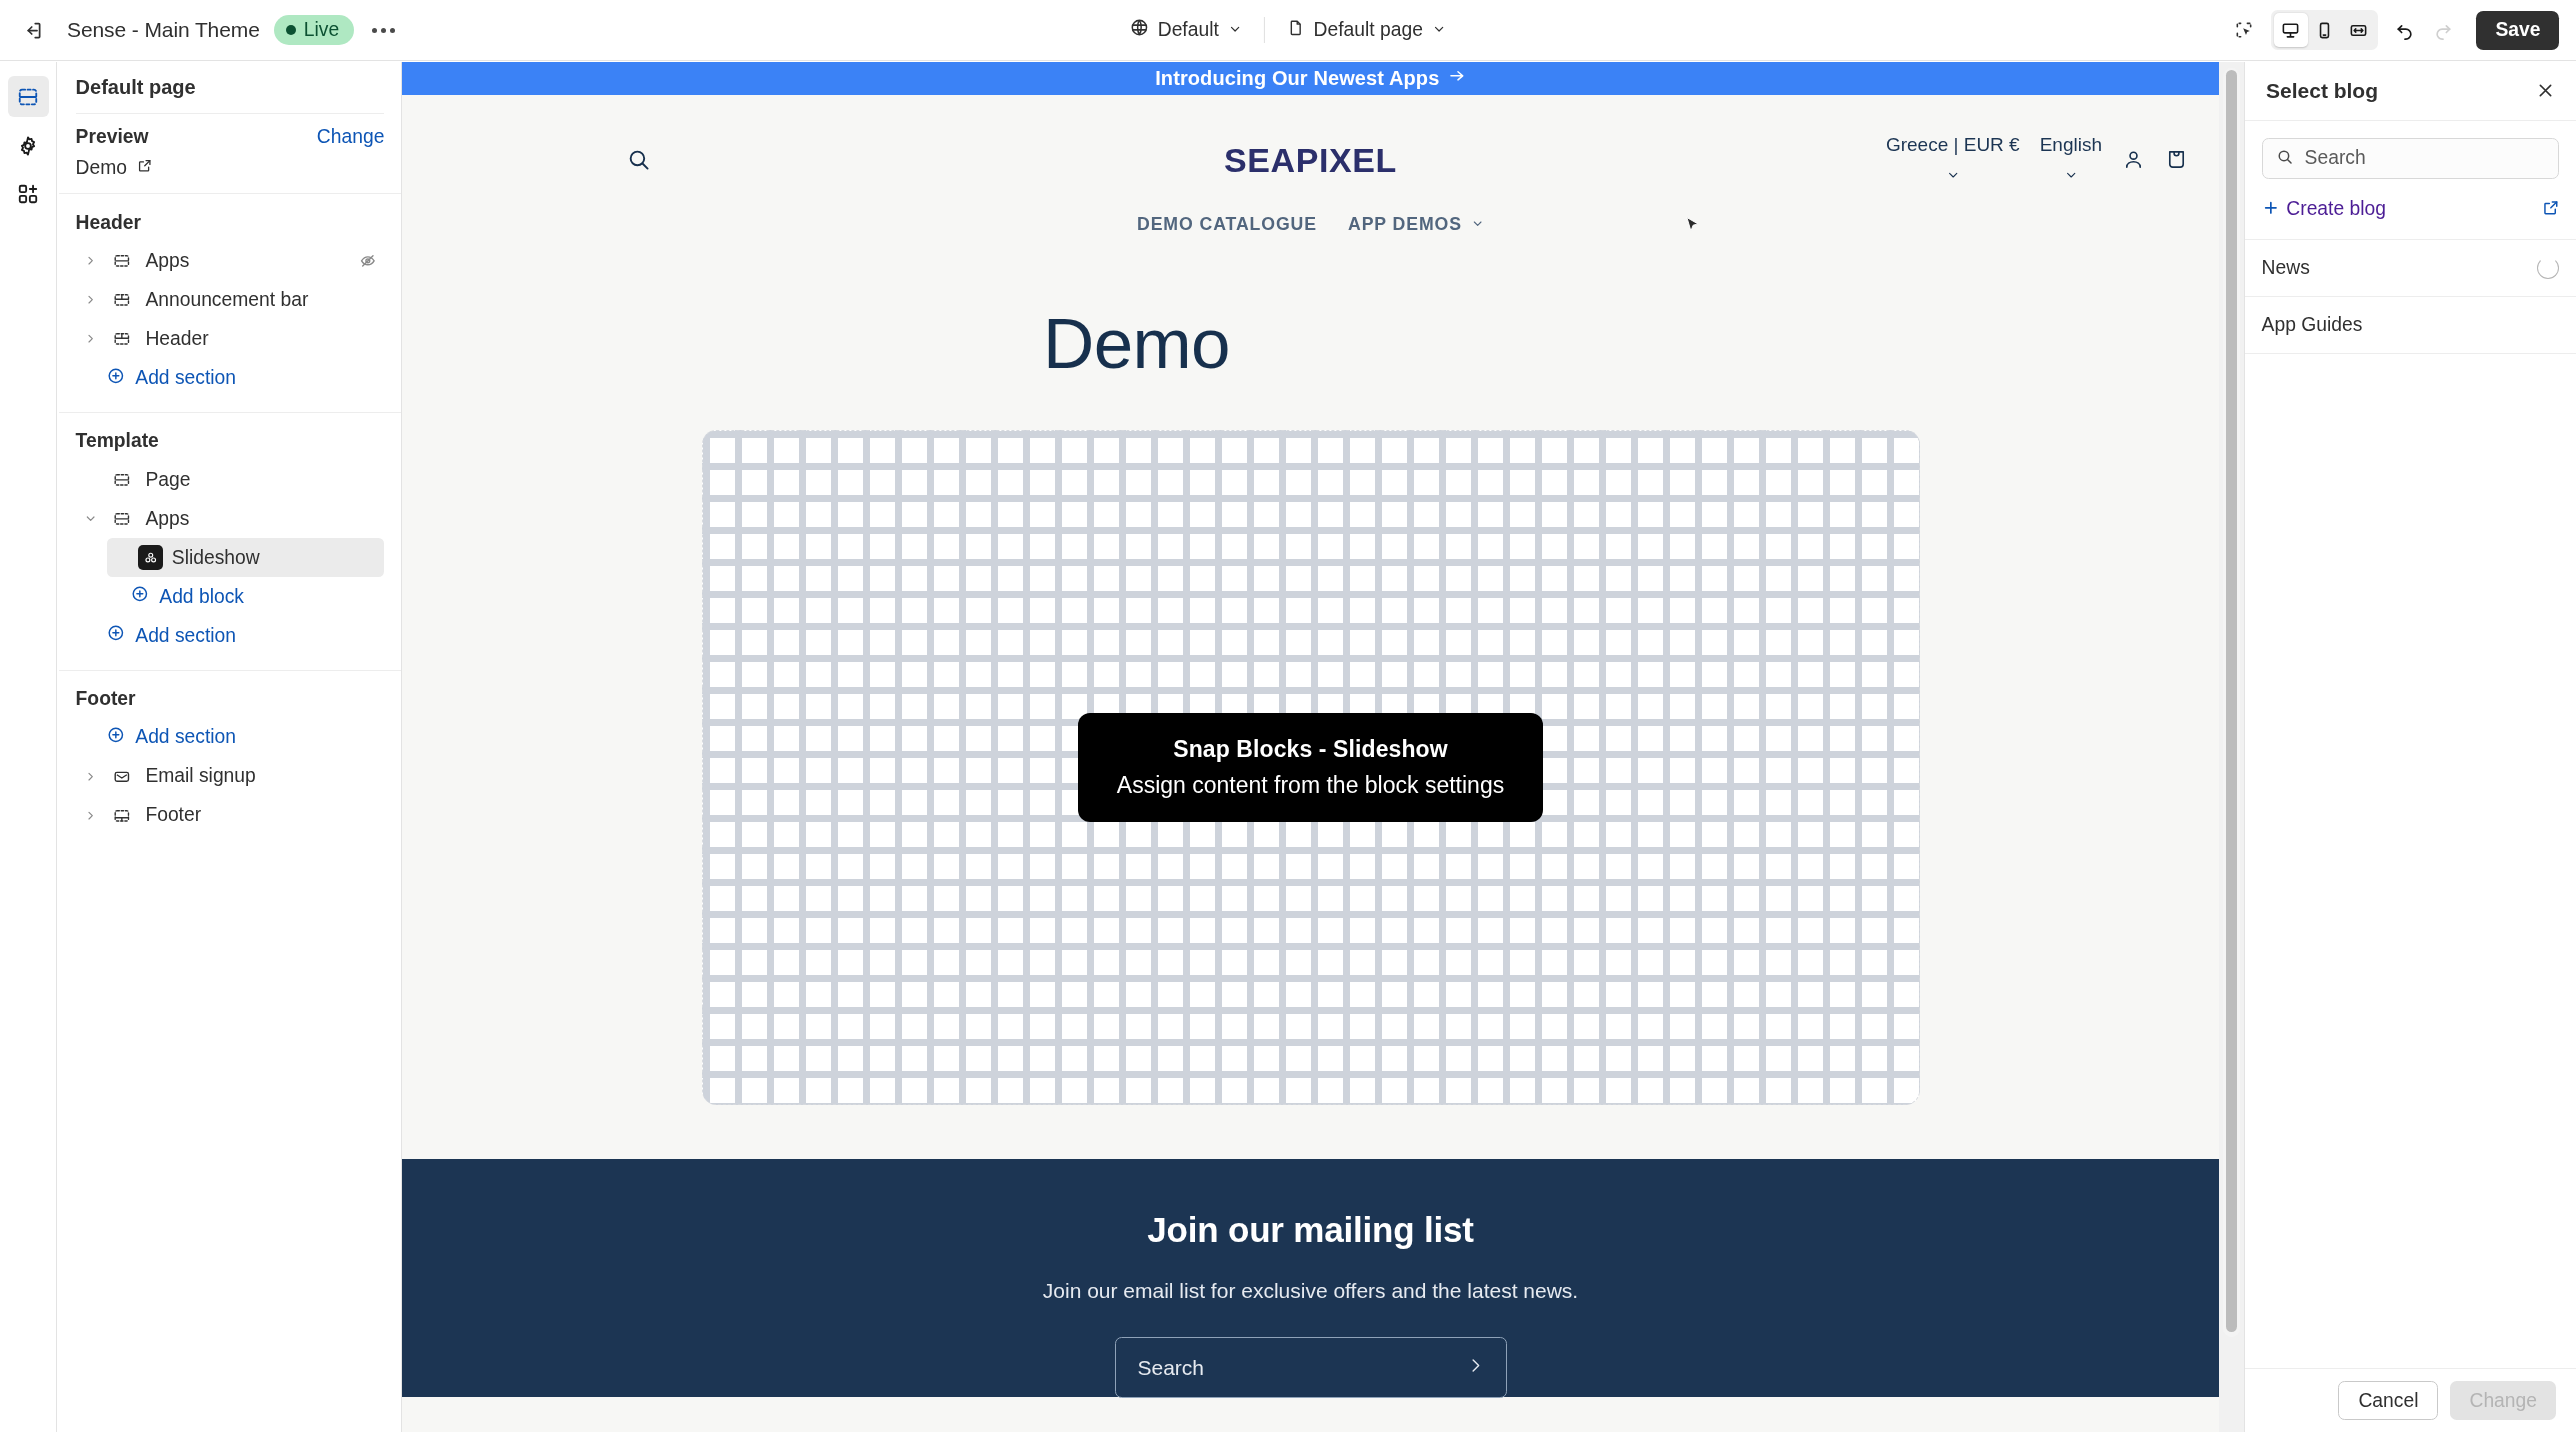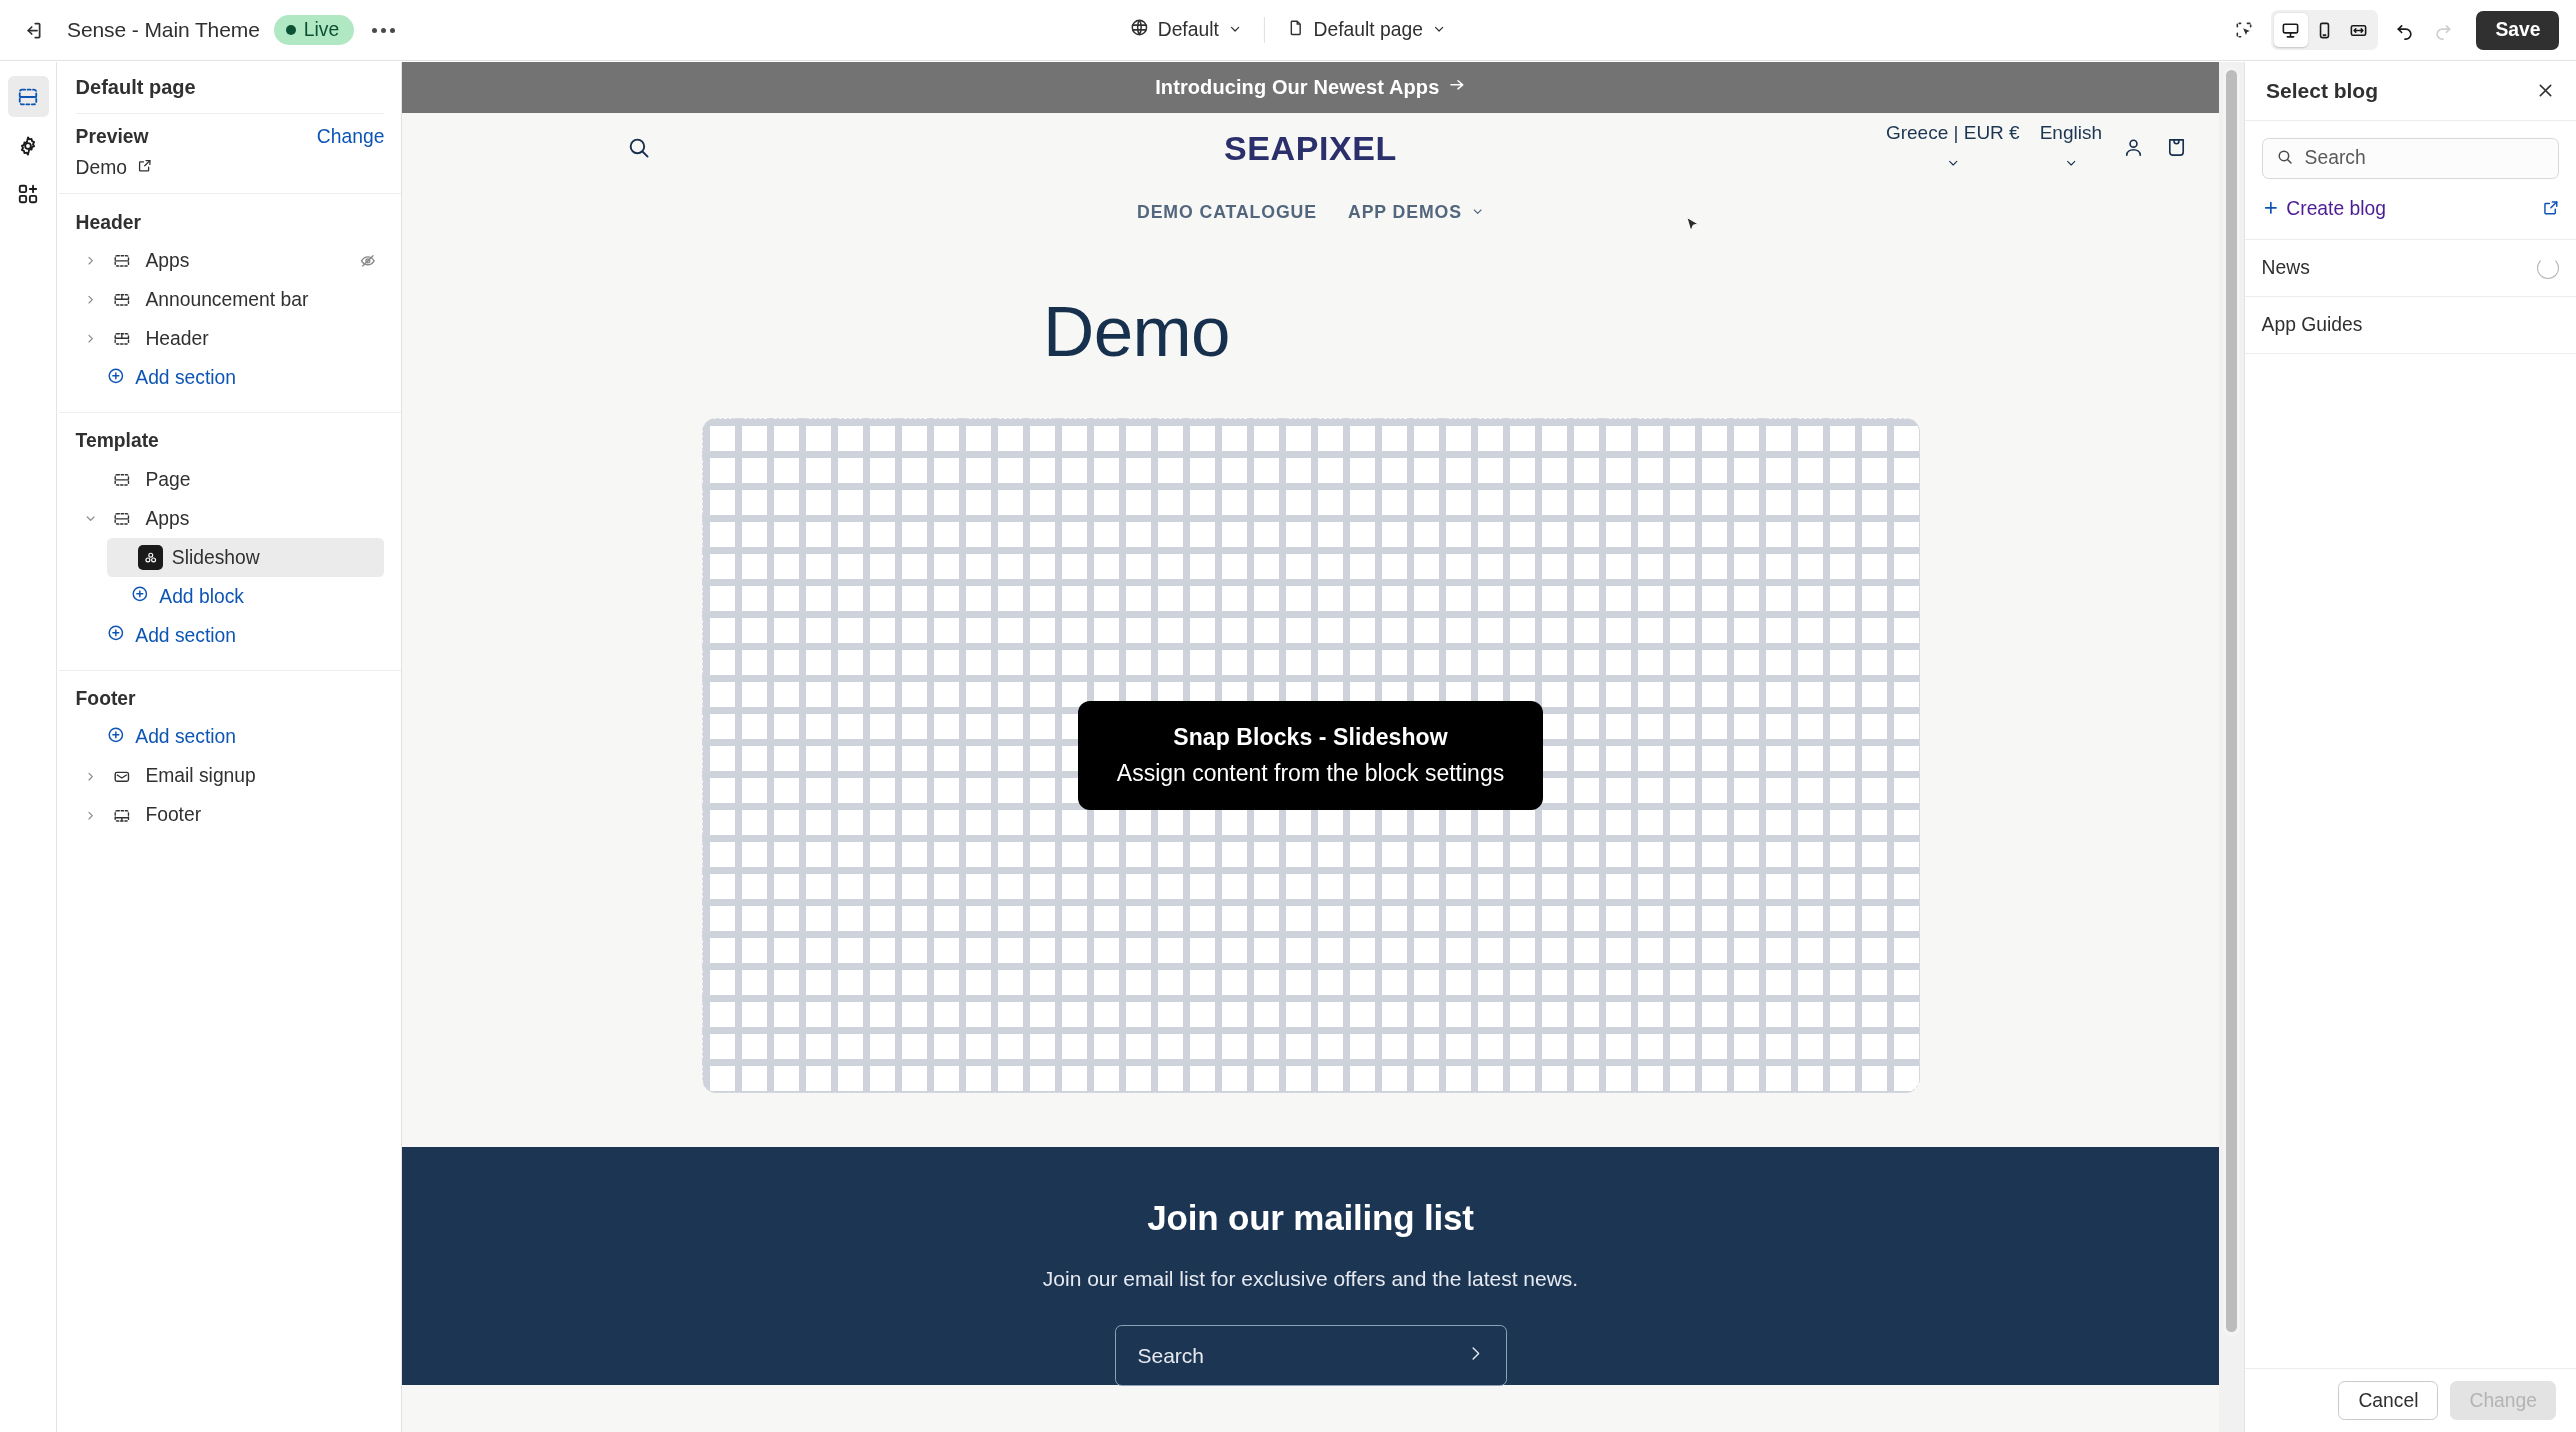--- a/index.html
+++ b/index.html
@@ -125,28 +125,29 @@
   
   .canvas {
     position: absolute; top: 62px; left: 402px; width: 1842px; height: 1370px;
     background: #f1f1f1; overflow: hidden;
   }
   .site {
     position: absolute; top: 0; left: 0; width: 1817px; height: 1370px;
     background: #f7f7f5; overflow: hidden;
   }
   .ann-bar {
-    height: 51px; background: #737373; color: #ffffff;
+    height: 33px; background: #3b82f6; color: #ffffff;
     display: flex; align-items: center; justify-content: center;
     font-size: 20px; font-weight: 600; letter-spacing: 0.1px; gap: 8.8px;
   }
   .store-header { background: #f7f7f5; }
   .sh-top {
     height: 71px; display: flex; align-items: center; padding: 0 31px;
     position: relative;
+    margin-top: 30px;
   }
   .sh-logo {
     position: absolute; left: 50%; transform: translateX(-50%);
     font-size: 34px; font-weight: 800; color: #2b2f6b; letter-spacing: 0.6px;
     display: flex; align-items: center;
   }
   .sh-right { margin-left: auto; display: flex; align-items: center; gap: 20px; }
   .sh-sel { display: flex; align-items: center; gap: 8.8px; font-size: 19px; color: #1c3553; cursor: pointer; white-space: nowrap; flex-direction: column; }
   .sh-nav {
     height: 57px; display: flex; align-items: center; justify-content: center; gap: 31px;

